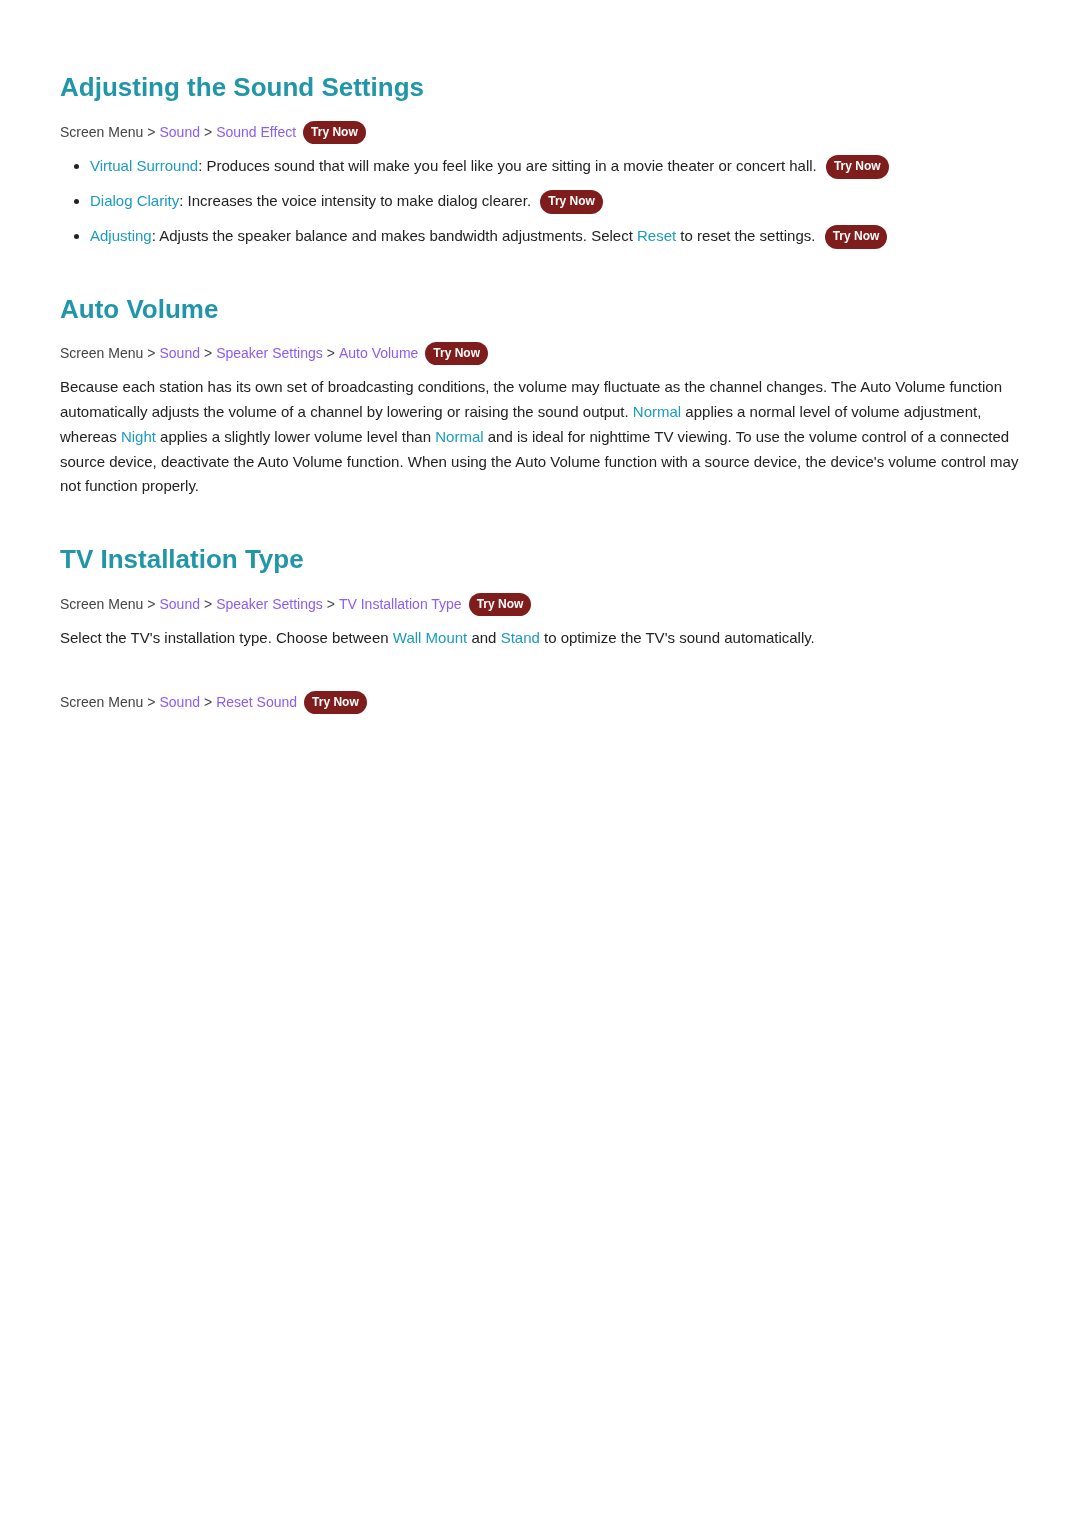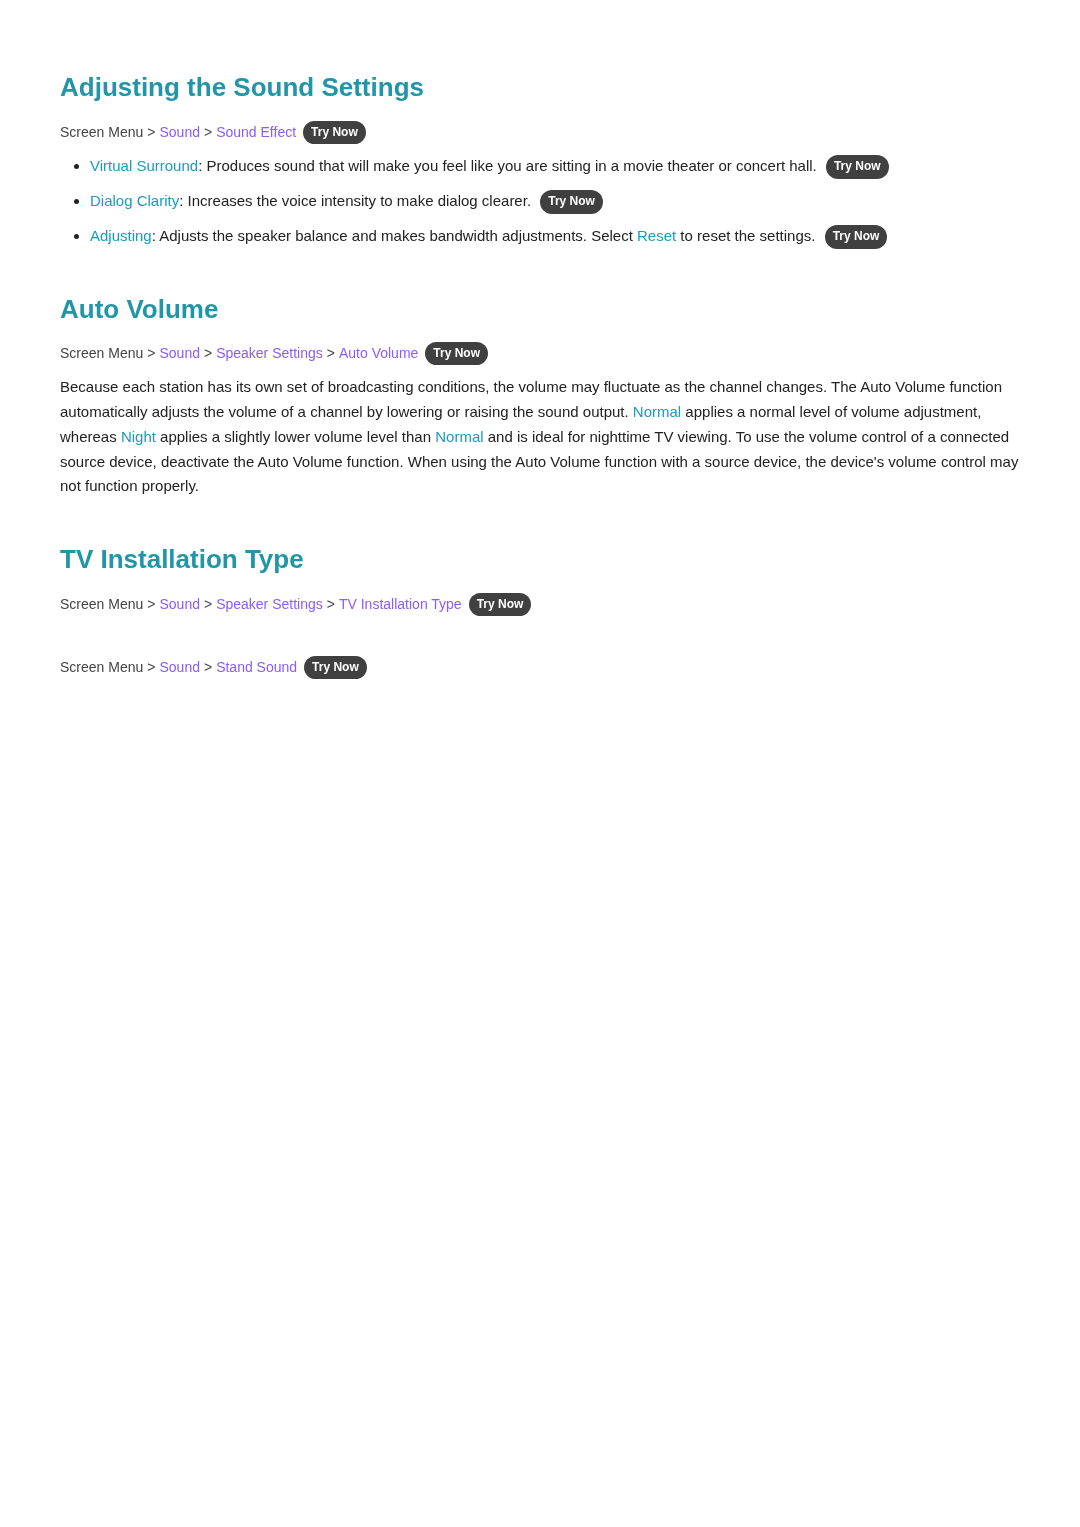--- a/index.html
+++ b/index.html
@@ -46,21 +46,21 @@
       font-weight: normal;
     }
 
     .breadcrumb-separator {
       color: #444;
       margin: 0 2px;
     }
 
     .try-now-badge {
       display: inline-block;
-      background: #404040;
+      background: #7f1d1d;
       color: #ffffff;
       font-size: 12px;
       font-weight: bold;
       padding: 2px 8px;
       border-radius: 12px;
       margin-left: 5px;
       vertical-align: middle;
     }
 
     .body-text {
@@ -149,24 +149,31 @@
   <div class="breadcrumb">
     <span>Screen Menu</span>
     <span class="breadcrumb-separator"> &gt; </span>
     <span class="breadcrumb-link">Sound</span>
     <span class="breadcrumb-separator"> &gt; </span>
     <span class="breadcrumb-link">Speaker Settings</span>
     <span class="breadcrumb-separator"> &gt; </span>
     <span class="breadcrumb-link">TV Installation Type</span>
     <span class="try-now-badge">Try Now</span>
   </div>
+  <p class="body-text">
+    Select the TV's installation type. Choose between
+    <span class="highlight-link">Wall Mount</span>
+    and
+    <span class="highlight-link">Stand</span>
+    to optimize the TV's sound automatically.
+  </p>
 </div>
 
 <div class="section">
   <div class="breadcrumb">
     <span>Screen Menu</span>
     <span class="breadcrumb-separator"> &gt; </span>
     <span class="breadcrumb-link">Sound</span>
     <span class="breadcrumb-separator"> &gt; </span>
-    <span class="breadcrumb-link">Stand Sound</span>
+    <span class="breadcrumb-link">Reset Sound</span>
     <span class="try-now-badge">Try Now</span>
   </div>
 </div>
 
 </body></html>

